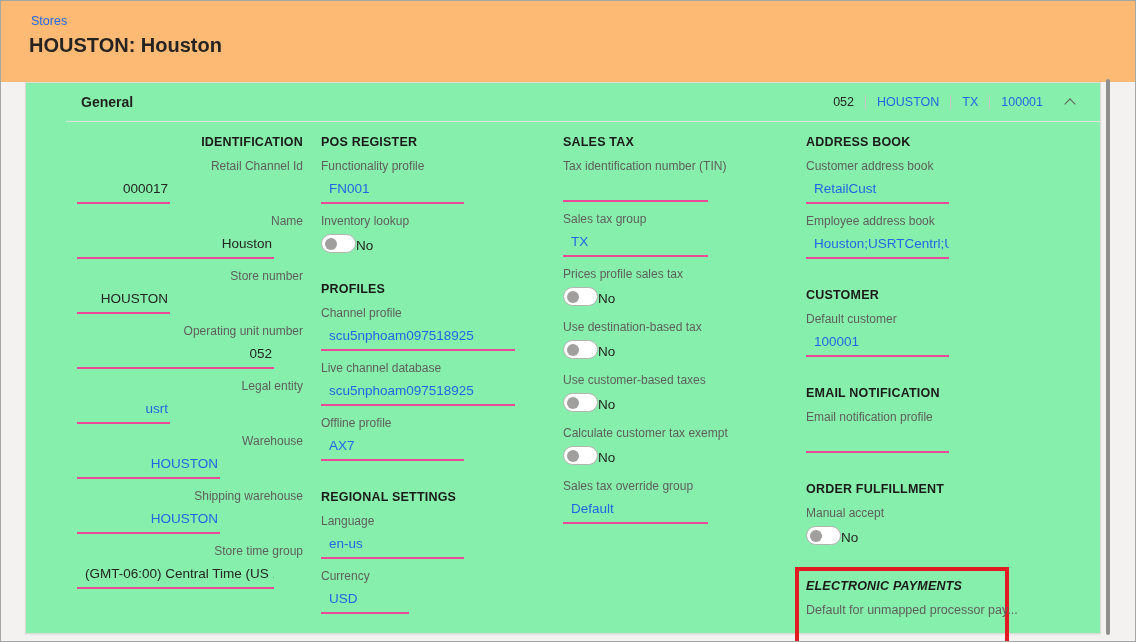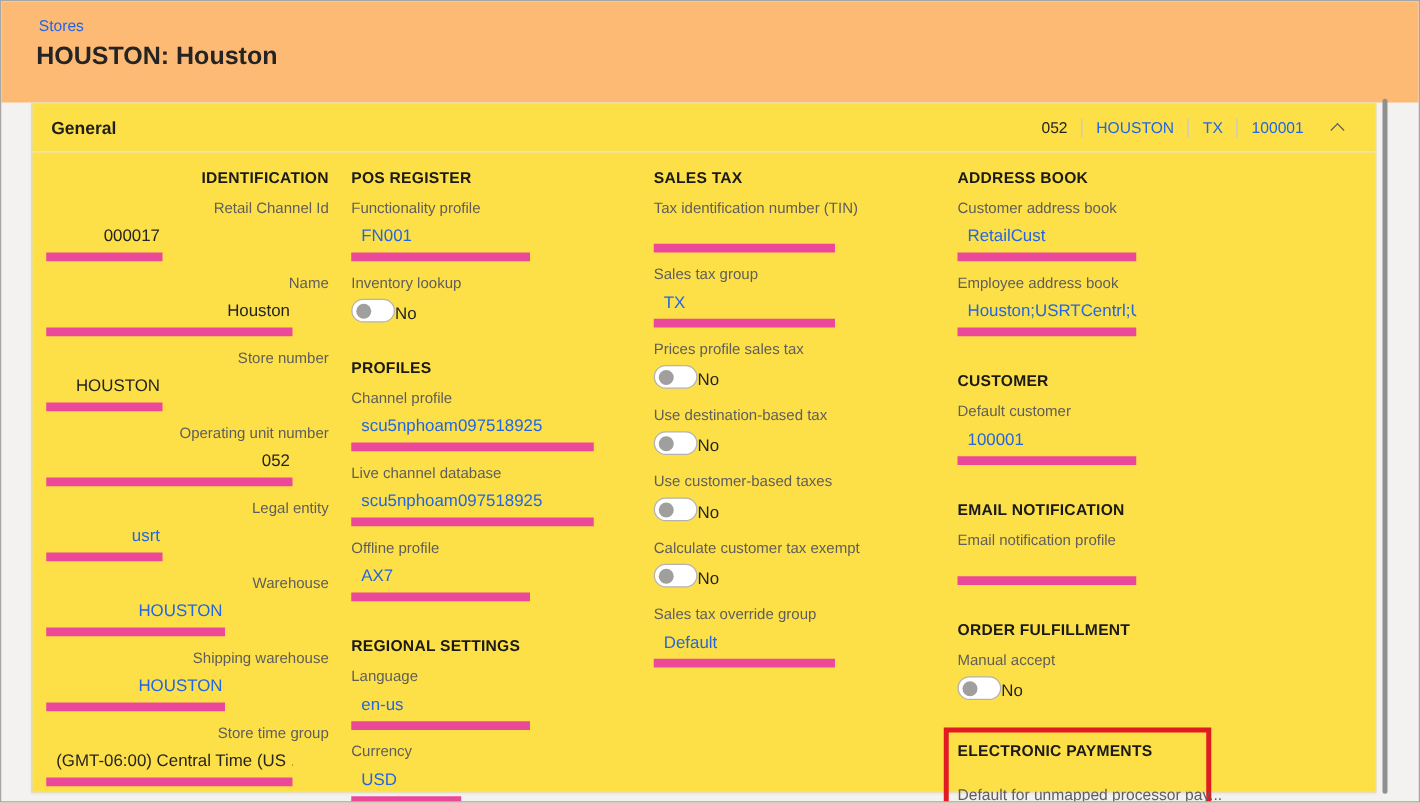--- a/index.html
+++ b/index.html
@@ -9,21 +9,21 @@
     position:relative; width:1136px; height:642px;
     background:#f3f2f1; border:1px solid #a6a6a6; overflow:hidden;
   }
   
   .topbar { position:absolute; left:0; top:0; width:100%; height:81px; background:#fdba74; }
   .breadcrumb { position:absolute; left:30px; top:13px; font-size:12.5px; color:#2266E3; cursor:pointer; }
   .page-title { position:absolute; left:28px; top:33px; font-size:20px; font-weight:600; color:#252423; }
   
   .card {
     position:absolute; left:24px; top:81px; width:1076px; height:552px;
-    background:#fde047; border:1px solid #dcdbda; box-shadow:0 1px 2px rgba(0,0,0,.06);
+    background:#86efac; border:1px solid #dcdbda; box-shadow:0 1px 2px rgba(0,0,0,.06);padding-left:40px;
   }
   .card-header {
     position:relative; height:39px; display:flex; align-items:center;
     padding:0 18px 0 15px; border-bottom:1px solid #e3e2e0; cursor:pointer;
   }
   .card-title { font-size:14px; font-weight:700; color:#201f1e; }
   .summary { margin-left:auto; display:flex; align-items:center; gap:11px; font-size:12.5px; }
   .summary .plain { color:#252423; }
   .summary .slink { color:#2266E3; cursor:pointer; }
   .vsep { width:1px; height:15px; background:#c8c6c4; }
@@ -37,40 +37,40 @@
   .card-body { position:relative; height:512px; }
   .col { position:absolute; top:13px; width:226px; }
   .col1 { left:11px;text-align:right; } .col2 { left:255px; } .col3 { left:497px; } .col4 { left:740px; }
   .group-title { font-size:12.5px; font-weight:700; color:#1b1a19; letter-spacing:.2px; height:15px; margin-bottom:9px; white-space:nowrap; }
   .group { margin-top:29px; }
   .group.first { margin-top:0; }
   .field { margin-bottom:10px; }
   .flabel { font-size:12px; color:#605e5c; margin-bottom:5px; white-space:nowrap; }
   .fvalue {
     font-size:13.5px; color:#252423; padding:2px 2px 5px 8px;
-    border-bottom:7px solid #ec4899; min-height:24px; line-height:17px;
+    border-bottom:2px solid #ec4899; min-height:24px; line-height:17px;
     white-space:nowrap; overflow:hidden; cursor:text;
   }
   .fvalue.link { color:#2266E3; cursor:pointer; }
   .w88{width:88px} .w93{width:93px} .w143{width:143px} .w145{width:145px} .w194{width:194px} .w197{width:197px}
   
   .toggle-field { margin-bottom:14px; }
   .trow { display:flex; align-items:flex-end; height:20px; margin-top:2px; }
   .toggle {
     width:35px; height:19px; border:1px solid #b5b2b0; border-radius:10px;
     position:relative; background:#fff; cursor:pointer; flex:none;
   }
   .knob { position:absolute; left:3px; top:2.5px; width:12px; height:12px; border-radius:50%; background:#a19f9d; }
   .tvalue { font-size:13.5px; color:#252423; }
   
   .highlight-box {
     border:4px solid #e11b22; width:214px; margin:22px 0 0 -11px;
     padding:8px 12px 9px 7px;
   }
-  .highlight-box .group-title { margin-bottom:20px; }
+  .highlight-box .group-title { margin-bottom:9px;font-style:italic; }
   .highlight-box .flabel { font-size:12.5px; }
   .highlight-box .fvalue { margin-top:6px; }
   .highlight-box .field { margin-bottom:0; }
   
   .scroll-thumb { position:absolute; right:25px; top:78px; bottom:6px; width:4px; background:#8f8f8f; border-radius:2px; cursor:pointer; }
 </style>
 </head>
 <body>
 
 <div class="viewport">

